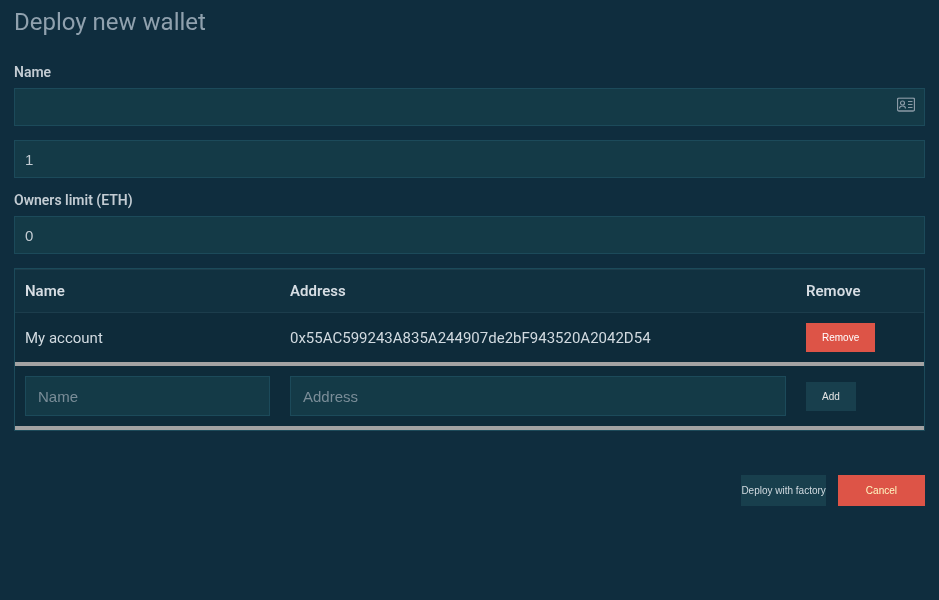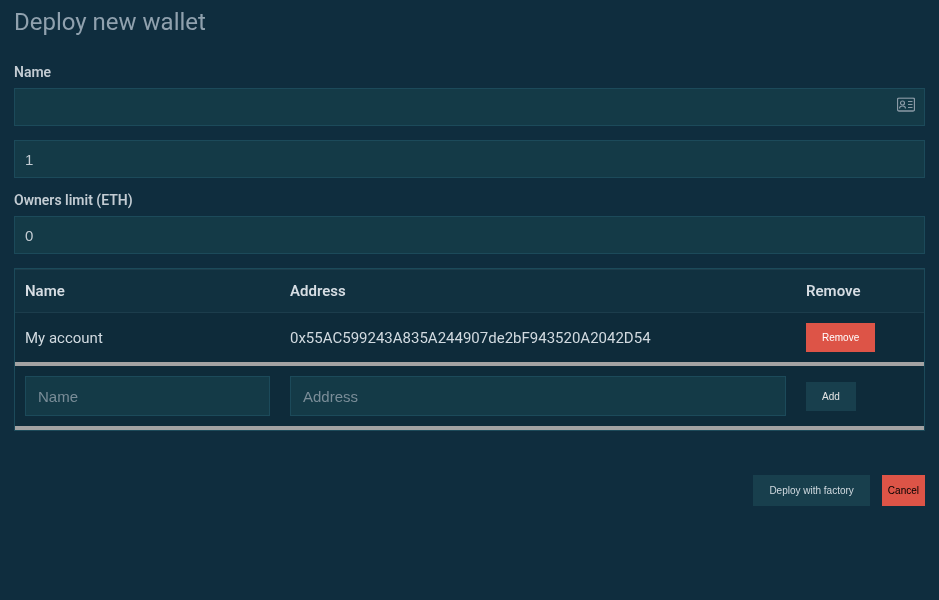--- a/index.html
+++ b/index.html
@@ -102,26 +102,26 @@
       padding: 9px 16px;
     }
     .btn-add {
       background-color: #183f4d;
       color: #e5e5e5;
       padding: 9px 16px;
     }
     .btn-deploy {
       background-color: #183f4d;
       color: #d1dae0;
-      padding: 10px 16px;
+      padding: 10px 0;
     }
     .btn-cancel {
       background-color: #dd5447;
-      color: #000000;
-      padding: 10px 6px;
+      color: #fef9c3;
+      padding: 10px 28px;
     }
     .owner-input {
       width: 100%;
       background-color: #143a47;
       border: 1px solid #1c4a5a;
       color: #c3ccd3;
       font-size: 15px;
       padding: 8px 12px;
       height: 40px;
       outline: none;

